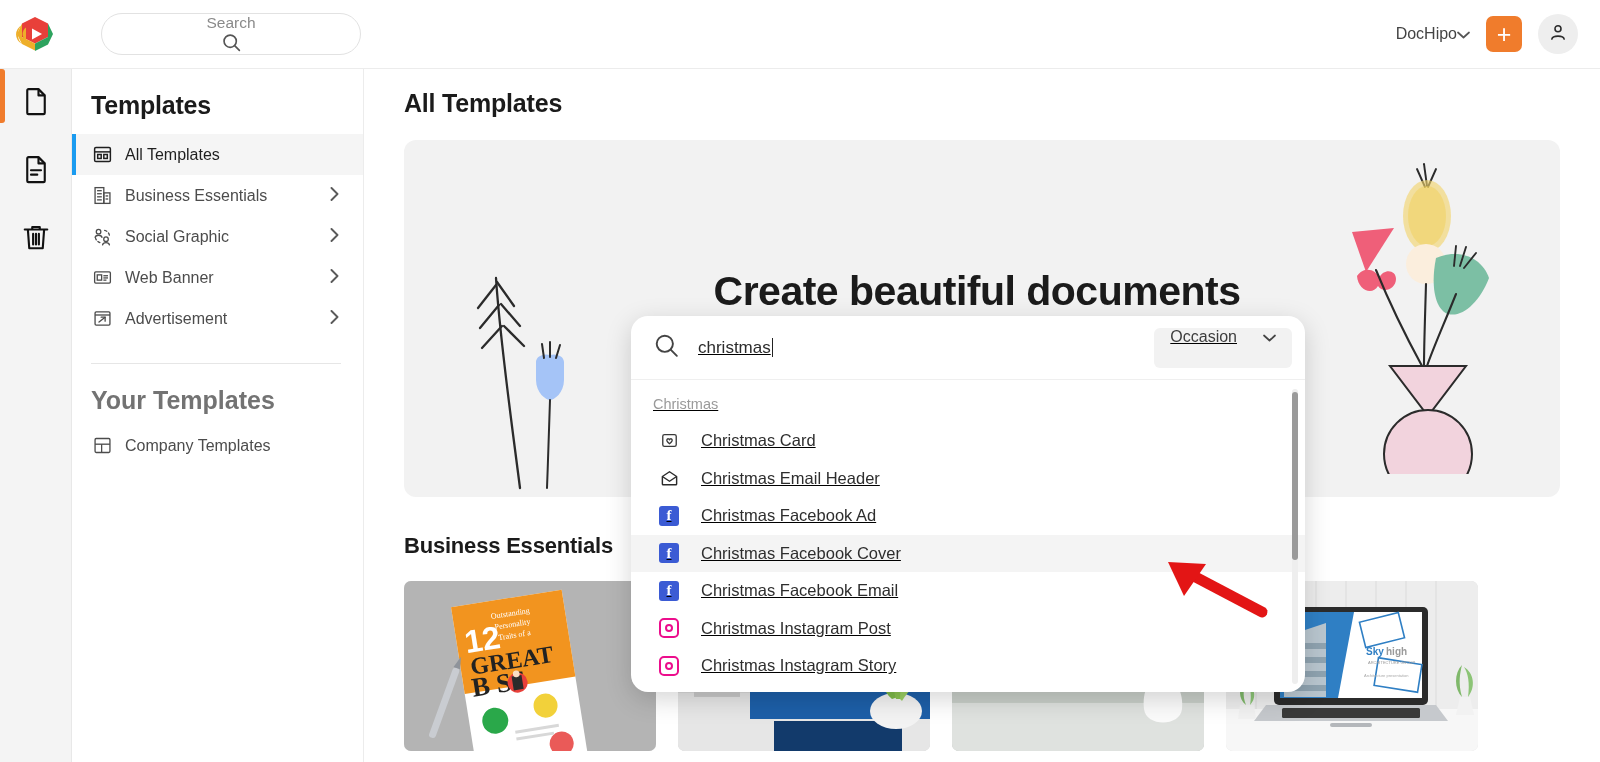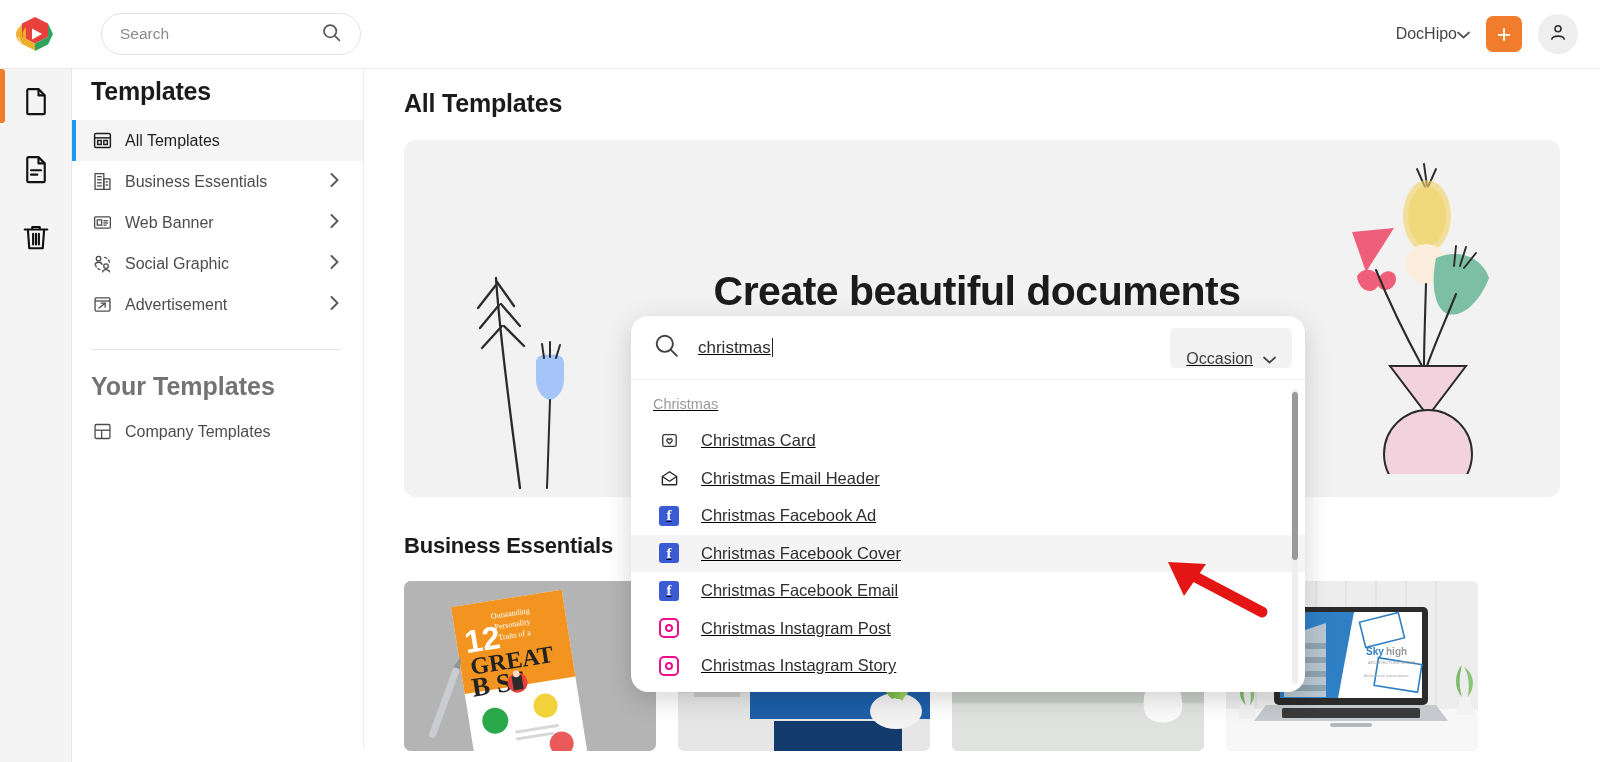--- a/index.html
+++ b/index.html
@@ -13,21 +13,21 @@
   
   .topbar {
     position: absolute; top: 0; left: 0; width: 1600px; height: 69px;
     background: #fff; display: flex; align-items: center;
     border-bottom: 1px solid #ececec; z-index: 40;
   }
   .logo { width: 44px; height: 44px; margin-left: 13px; position: relative; }
   .search-wrap {
     margin-left: 44px; width: 260px; height: 42px;
     border: 1px solid #e2e2e2; border-radius: 21px;
-    display: flex; align-items: center; padding: 0 18px; background: #fff;
+    display: flex; align-items: center; padding: 0 18px; background: #fff; flex-direction: column;
   }
   .search-wrap .ph { flex: 1; color: #8a8a8a; font-size: 15.5px; }
   .topright { margin-left: auto; display: flex; align-items: center; gap: 16px; margin-right: 22px; }
   .acct { display: flex; align-items: center; color: #444; font-size: 16px; cursor: pointer; }
   .plusbtn {
     width: 36px; height: 36px; border-radius: 7px; background: #f07c2c;
     display: flex; align-items: center; justify-content: center;
     color: #fff; font-size: 25px; font-weight: 300; line-height: 1; cursor: pointer;
   }
   .avatar {
@@ -44,21 +44,21 @@
     width: 72px; height: 68px; display: flex; align-items: center;
     justify-content: center; position: relative; cursor: pointer;
   }
   .rail-item.active::before {
     content: ""; position: absolute; left: 0; top: 0; width: 5px; height: 54px;
     background: #f07c2c; border-radius: 0 3px 3px 0;
   }
 
   
   .sidebar {
-    position: absolute; top: 55px; left: 72px; width: 292px; height: 693px;
+    position: absolute; top: 69px; left: 72px; width: 292px; height: 693px;
     background: #fff; border-right: 1px solid #ececec; z-index: 25;
   }
   .side-title { font-size: 25px; font-weight: bold; color: #1b1b1b; padding: 22px 0 14px 19px; letter-spacing: -0.2px; }
   .nav-item {
     height: 41px; display: flex; align-items: center; padding-left: 19px;
     padding-right: 24px; cursor: pointer; position: relative; color: #4c4c4c; font-size: 16px;
   }
   .nav-item .ico { width: 22px; height: 22px; margin-right: 12px; flex: 0 0 22px; display:flex; align-items:center; justify-content:center;}
   .nav-item .lbl { flex: 1; white-space: nowrap; }
   .nav-item.active { background: #f5f5f5; color: #1f1f1f; }
@@ -86,22 +86,22 @@
 
   
   .overlay {
     position: absolute; left: 631px; top: 316px; width: 674px; z-index: 60;
     background: #fff; border-radius: 17px; box-shadow: 0 7px 26px rgba(0,0,0,0.17); text-decoration: underline;
   }
   .ov-top { height: 64px; display: flex; align-items: center; padding: 0 13px 0 22px; border-bottom: 1px solid #efefef; }
   .ov-input { flex: 1; font-size: 17px; color: #2b2b2b; margin-left: 18px; position: relative; white-space: nowrap; }
   .caret { display: inline-block; width: 1px; height: 19px; background: #222; vertical-align: -4px; margin-left: 1px; }
   .occasion {
-    background: #f2f2f2; border-radius: 6px; height: 40px; display: flex; align-items: flex-end;
-    gap: 10px; padding: 0 16px; color: #3d3d3d; font-size: 16px; cursor: pointer;
+    background: #f2f2f2; border-radius: 6px; height: 40px; display: flex; align-items: flex-start;
+    gap: 26px; padding: 0 16px; color: #3d3d3d; font-size: 16px; cursor: pointer;
   }
   .ov-list { position: relative; padding: 12px 0 11px 0; max-height: 312px; overflow: hidden; }
   .ov-group { font-size: 14.5px; color: #9a9a9a; padding: 4px 0 10px 22px; }
   .ov-row {
     height: 37.5px; display: flex; align-items: center; padding-left: 28px;
     font-size: 16.5px; color: #2e2e2e; cursor: pointer;
   }
   .ov-row.hl { background: #f4f4f4; }
   .ov-row .ri { width: 20px; height: 20px; margin-right: 22px; flex: 0 0 20px; display:flex;align-items:center;justify-content:center;}
   .ov-scrollbar { position: absolute; right: 7px; top: 9px; width: 6px; height: 295px; background: #eeeeee; border-radius: 3px; }
@@ -231,47 +231,47 @@
         <svg width="9" height="14" viewBox="0 0 9 14" fill="none" stroke="#5a5a5a" stroke-width="1.9">
           <polyline points="1.5,1 7.5,7 1.5,13" stroke-linecap="round" stroke-linejoin="round"></polyline>
         </svg>
       </span>
     </div>
 
 
     <div class="nav-item">
       <span class="ico">
         <svg width="21" height="21" viewBox="0 0 24 24" fill="none" stroke="#4c4c4c" stroke-width="1.5">
-          <rect x="3" y="5.5" width="18" height="13" rx="1.3"></rect>
-          <rect x="6" y="9" width="5" height="6"></rect>
-          <line x1="13" y1="10" x2="18.3" y2="10"></line>
-            <line x1="13" y1="12.5" x2="18.3" y2="12.5"></line>
-          <line x1="13" y1="15" x2="16.5" y2="15"></line>
-        </svg>
-      </span>
-      <span class="lbl">Web Banner</span>
-      <span class="nav-chev">
-        <svg width="9" height="14" viewBox="0 0 9 14" fill="none" stroke="#5a5a5a" stroke-width="1.9">
-          <polyline points="1.5,1 7.5,7 1.5,13" stroke-linecap="round" stroke-linejoin="round"></polyline>
-        </svg>
-      </span>
-    </div>
-
-    <div class="nav-item">
-      <span class="ico">
-        <svg width="21" height="21" viewBox="0 0 24 24" fill="none" stroke="#4c4c4c" stroke-width="1.5">
           <circle cx="7.5" cy="6.5" r="2.6"></circle>
             <path d="M3.6 13 C4.2 9.8 10.8 9.8 11.4 13" stroke-linecap="round"></path>
           <circle cx="16" cy="15" r="2.6"></circle>
             <path d="M12.1 21.5 C12.7 18.3 19.3 18.3 19.9 21.5" stroke-linecap="round"></path>
           <path d="M14.5 5 A7.5 7.5 0 0 1 20 11" stroke-linecap="round" stroke-dasharray="2.6 2.6"></path>
           <path d="M9 19 A7.5 7.5 0 0 1 4 13.5" stroke-linecap="round" stroke-dasharray="2.6 2.6"></path>
         </svg>
       </span>
       <span class="lbl">Social Graphic</span>
+      <span class="nav-chev">
+        <svg width="9" height="14" viewBox="0 0 9 14" fill="none" stroke="#5a5a5a" stroke-width="1.9">
+          <polyline points="1.5,1 7.5,7 1.5,13" stroke-linecap="round" stroke-linejoin="round"></polyline>
+        </svg>
+      </span>
+    </div>
+
+    <div class="nav-item">
+      <span class="ico">
+        <svg width="21" height="21" viewBox="0 0 24 24" fill="none" stroke="#4c4c4c" stroke-width="1.5">
+          <rect x="3" y="5.5" width="18" height="13" rx="1.3"></rect>
+          <rect x="6" y="9" width="5" height="6"></rect>
+          <line x1="13" y1="10" x2="18.3" y2="10"></line>
+            <line x1="13" y1="12.5" x2="18.3" y2="12.5"></line>
+          <line x1="13" y1="15" x2="16.5" y2="15"></line>
+        </svg>
+      </span>
+      <span class="lbl">Web Banner</span>
       <span class="nav-chev">
         <svg width="9" height="14" viewBox="0 0 9 14" fill="none" stroke="#5a5a5a" stroke-width="1.9">
           <polyline points="1.5,1 7.5,7 1.5,13" stroke-linecap="round" stroke-linejoin="round"></polyline>
         </svg>
       </span>
     </div>
 
     <div class="nav-item">
       <span class="ico">
         <svg width="21" height="21" viewBox="0 0 24 24" fill="none" stroke="#4c4c4c" stroke-width="1.5">

